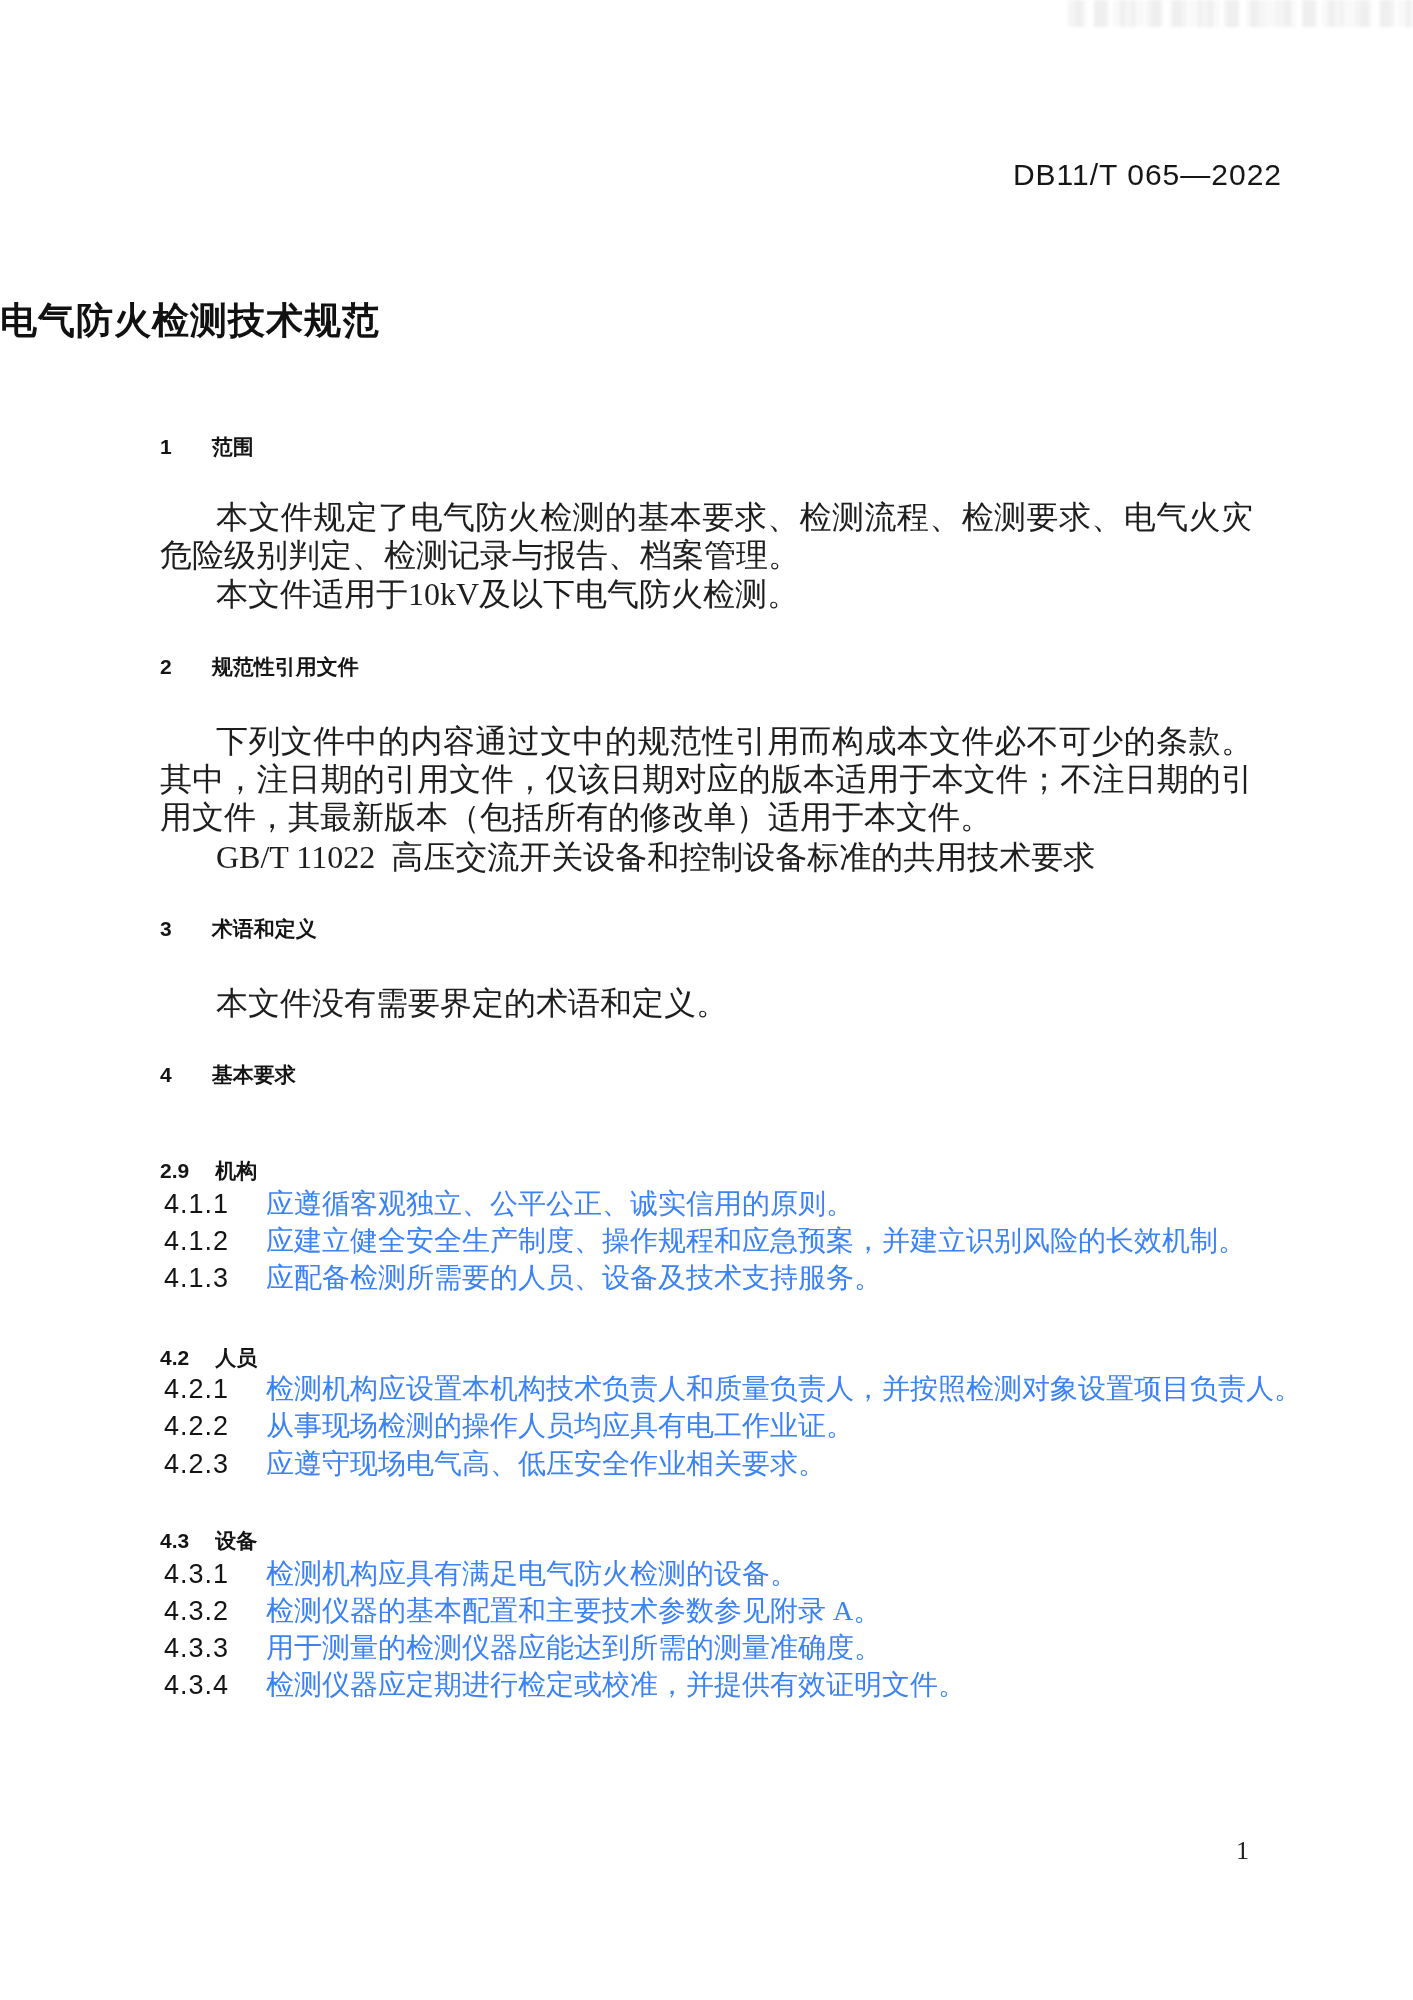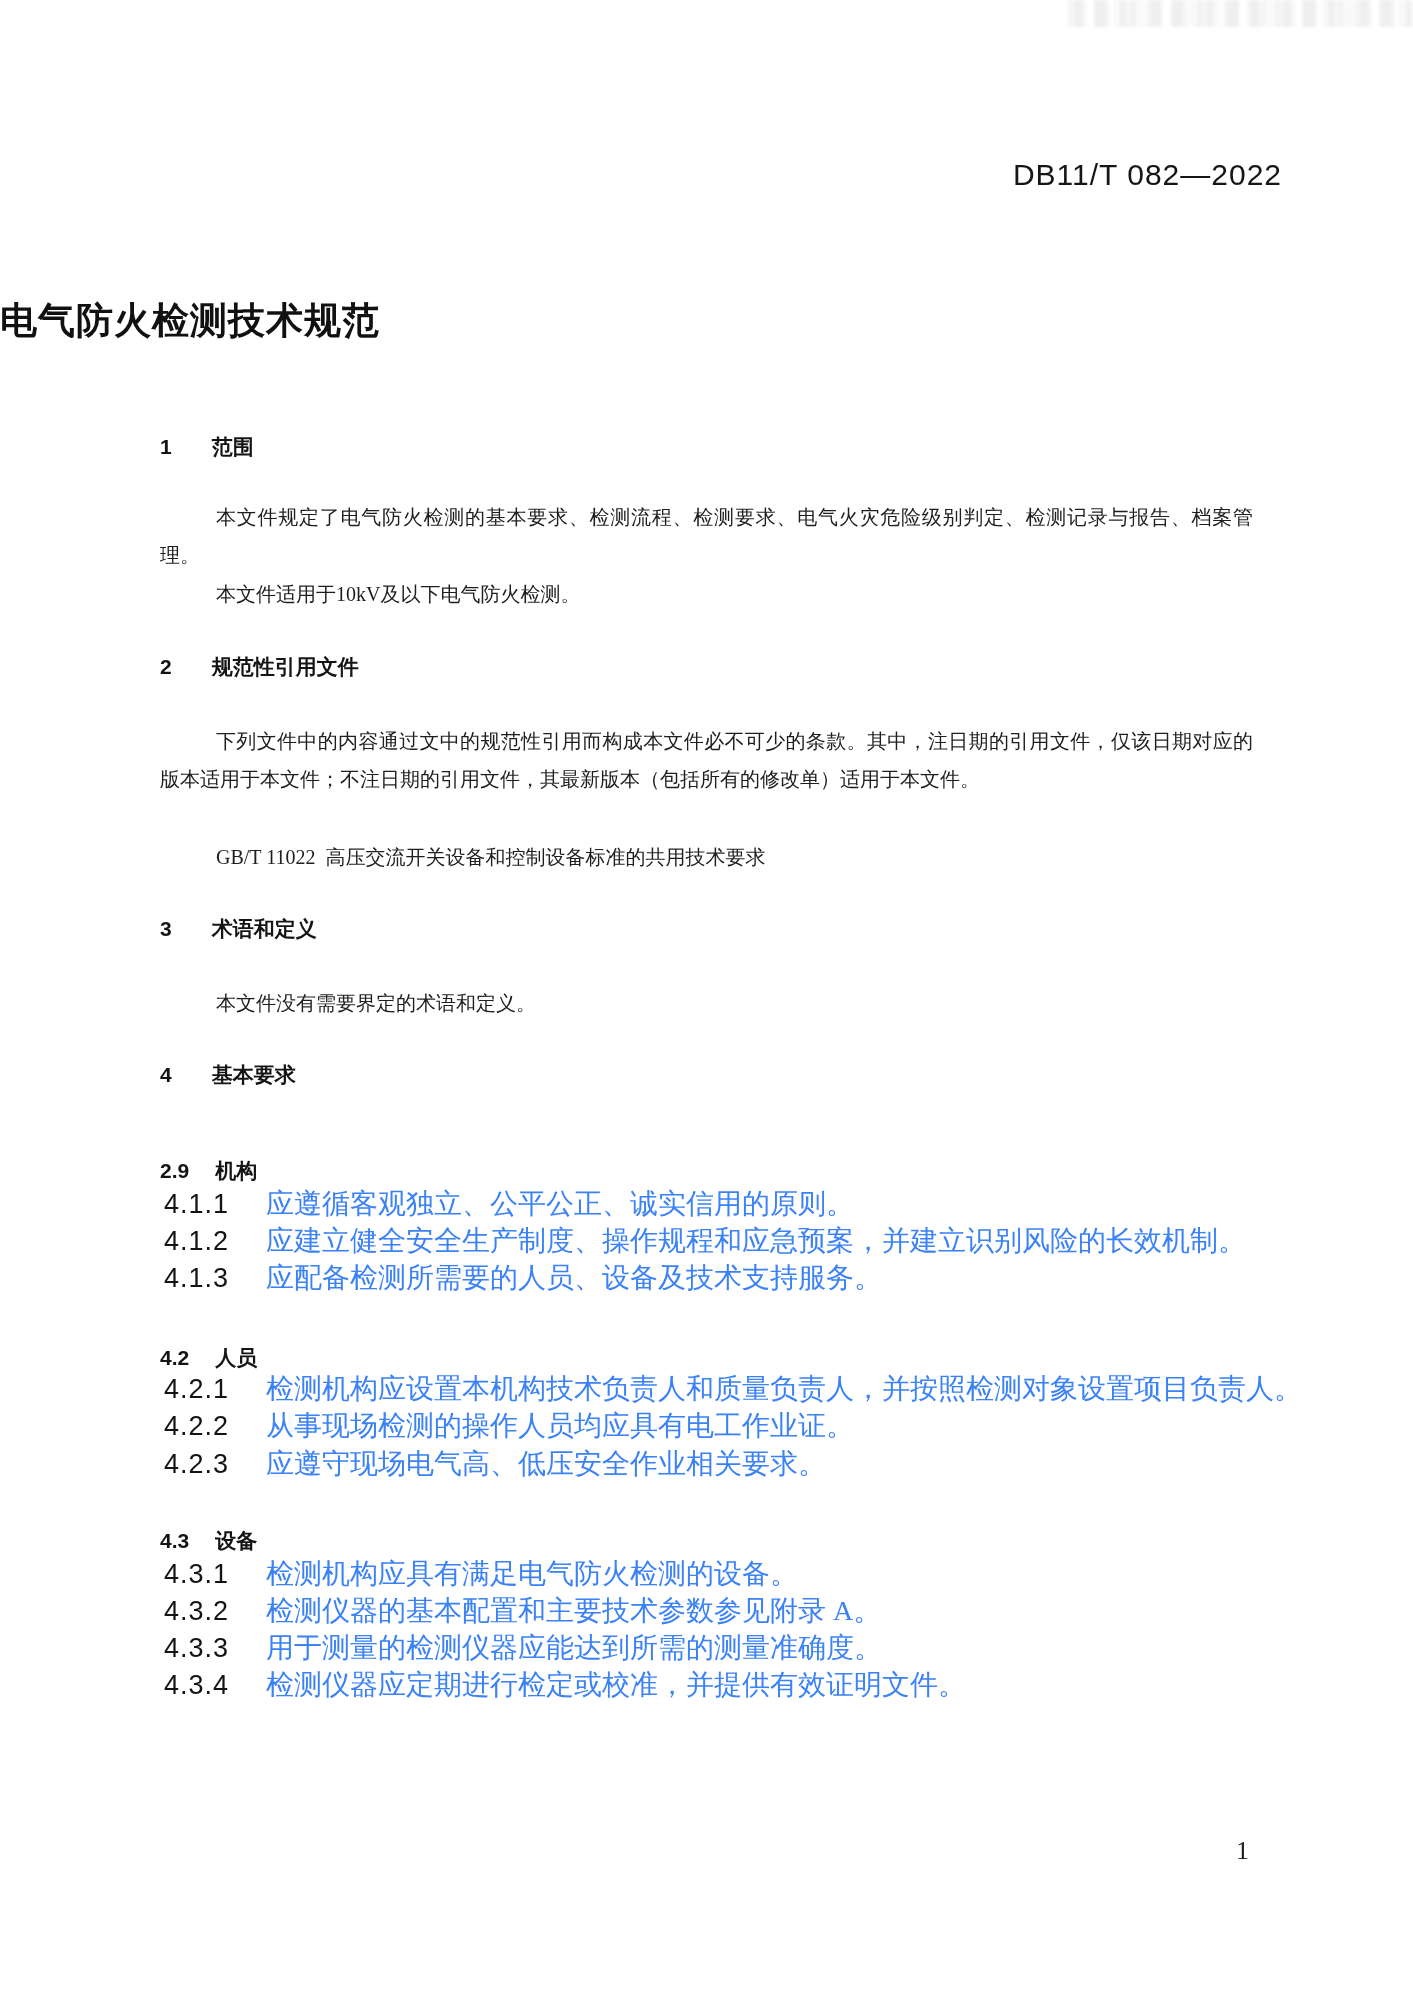--- a/index.html
+++ b/index.html
@@ -43,21 +43,21 @@
     font-family: "Liberation Sans", "DejaVu Sans", sans-serif;
     font-size: 21px; line-height: 34px; font-weight: bold;
     color: #141414;
     white-space: nowrap;
   }
   .heading .h-label { display: inline-block; }
   .h-main .h-label { margin-left: 40px; }
   .h-sub  .h-label { margin-left: 26px; margin-top: 21px; }
   .para {
     position: absolute; left: 160px; width: 1093px;
-    font-size: 20px; line-height: 38px;
+    font-size: 32px; line-height: 38px;
     text-align: justify; color: #1e1e1e;
   }
   .indent { text-indent: 56px; }
   .pre { white-space: pre-wrap; }
   .clause {
     position: absolute; left: 164px; width: 1095px;
     display: flex; align-items: flex-end;
     font-size: 28px; line-height: 34px;
     white-space: nowrap;
   }
@@ -73,21 +73,21 @@
     font-size: 26px; line-height: 30px; color: #1e1e1e;
   }
 </style>
 </head>
 <body>
 
 <div class="page">
 
   <div class="watermark"></div>
 
-  <div class="doc-code">DB11/T 082—2022</div>
+  <div class="doc-code">DB11/T 065—2022</div>
 
   <div class="doc-title">电气防火检测技术规范</div>
 
   <div class="heading h-main" style="top:430px">
     <span class="h-num">1</span><span class="h-label">范围</span>
   </div>
   <div class="para indent" style="top:498px">本文件规定了电气防火检测的基本要求、检测流程、检测要求、电气火灾危险级别判定、检测记录与报告、档案管理。</div>
   <div class="para indent" style="top:575px">本文件适用于10kV及以下电气防火检测。</div>
 
   <div class="heading h-main" style="top:650px">

